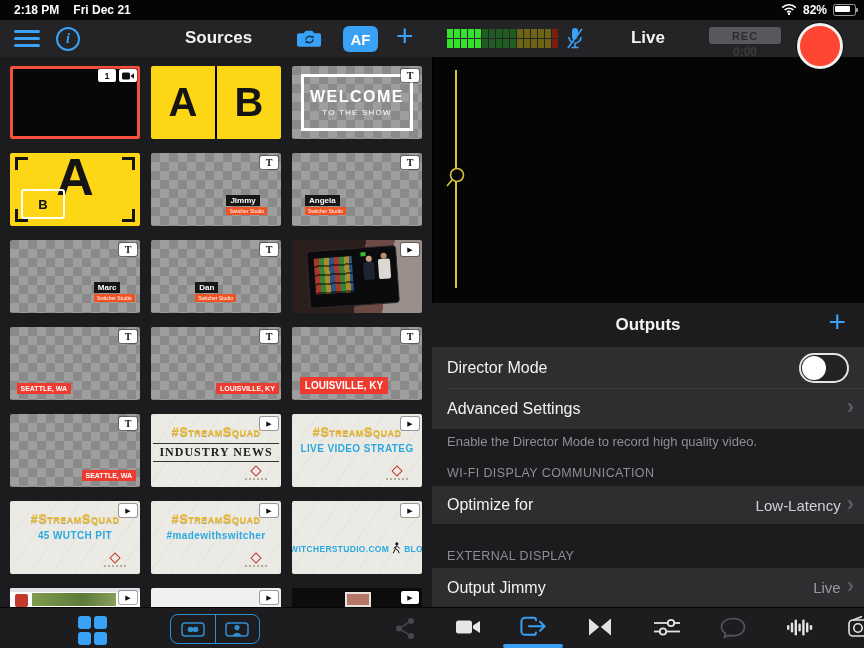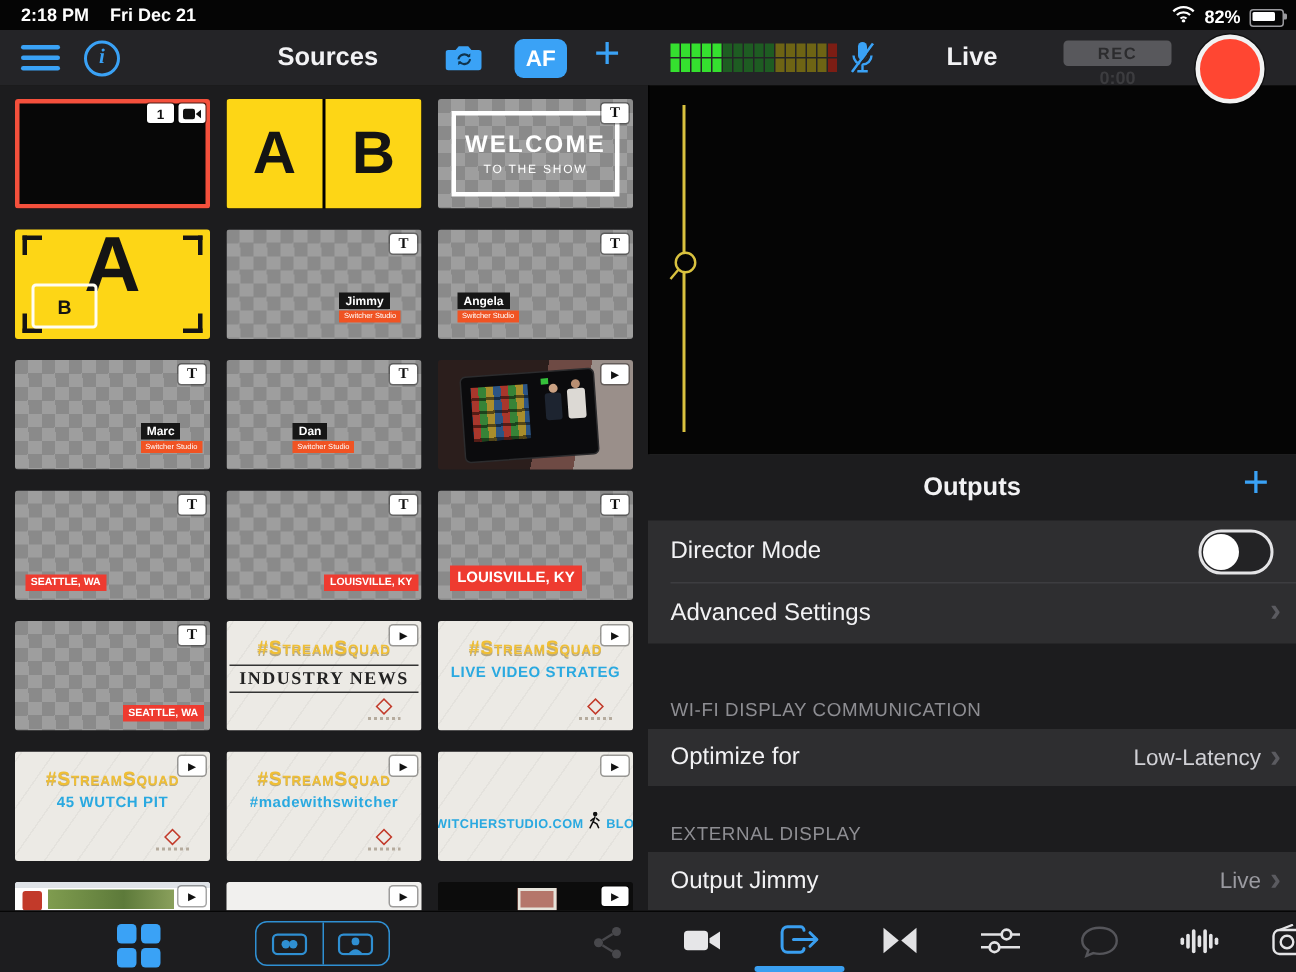--- a/index.html
+++ b/index.html
@@ -2,21 +2,21 @@
 <html><head>
 <meta charset="utf-8">
 <style>
   html,body{margin:0;padding:0;background:#000;}
   #app{position:relative;width:864px;height:648px;background:#404040;overflow:hidden;
        font-family:"Liberation Sans","DejaVu Sans",sans-serif;color:#fff;-webkit-font-smoothing:antialiased;}
   
   .statusbar{position:absolute;left:0;top:0;width:864px;height:20px;background:#050505;
              display:flex;justify-content:space-between;align-items:center;font-size:12px;font-weight:bold;}
   .sb-left{display:flex;gap:14px;padding-left:14px;}
-  .sb-right{display:flex;gap:6px;align-items:flex-end;padding-right:8px;}
+  .sb-right{display:flex;gap:6px;align-items:center;padding-right:8px;}
   .batt{position:relative;width:21px;height:10px;border:1px solid #9a9a9e;border-radius:2.5px;}
   .batt-fill{position:absolute;left:1px;top:1px;width:15px;height:6px;background:#fff;border-radius:1px;}
   .batt-tip{position:absolute;right:-3px;top:2.5px;width:2px;height:4px;background:#9a9a9e;border-radius:0 1px 1px 0;}
   
   .toolbar{position:absolute;left:0;top:20px;width:864px;height:37px;background:#242427;border-bottom:1px solid #101010;}
   .toolbar>*{position:absolute;}
   .hamburger span{display:block;width:26px;height:3px;background:#3aa2f6;border-radius:2px;margin-bottom:4px;}
   .info-circ{width:20px;height:20px;border:2px solid #3aa2f6;border-radius:50%;display:flex;align-items:center;justify-content:center;
              color:#3aa2f6;font-family:"Liberation Serif",serif;font-style:italic;font-weight:bold;font-size:14px;}
   .tb-title{font-size:17px;font-weight:bold;color:#f2f2f4;}
@@ -451,20 +451,21 @@
       </span>
   </div>
   <div class="sep" style="top:388px;"></div>
   <div class="srow" style="top:388px;height:41px;">
     <span class="lbl">Advanced Settings</span>
     <span class="right">
         <span class="chev">›</span>
       </span>
   </div>
 
+  <div class="foot" style="top:434px;">Enable the Director Mode to record high quality video.</div>
   <div class="sechead" style="top:466px;">WI-FI DISPLAY COMMUNICATION</div>
 
   <div class="srow" style="top:486px;height:38px;">
     <span class="lbl">Optimize for</span>
     <span class="right">
       <span class="val">Low-Latency</span>
       <span class="chev">›</span>
     </span>
   </div>
 

